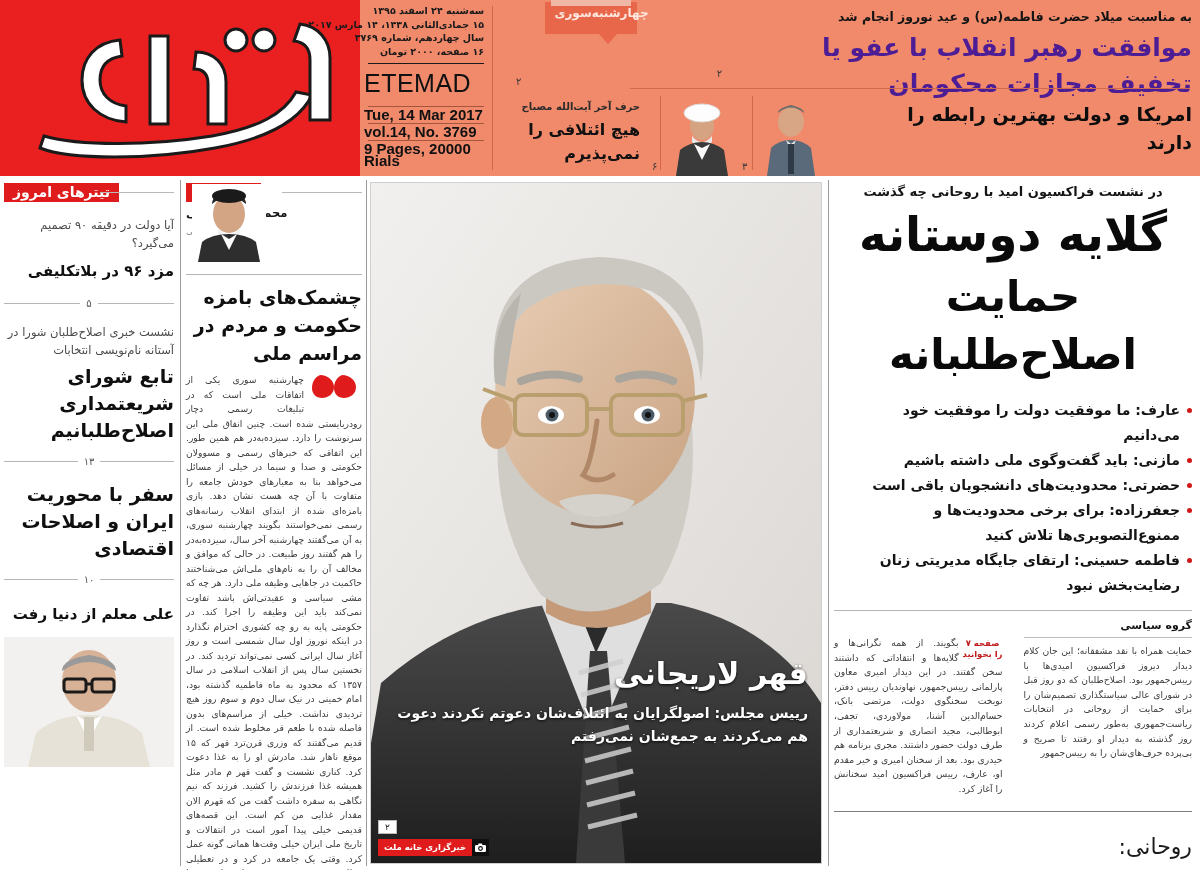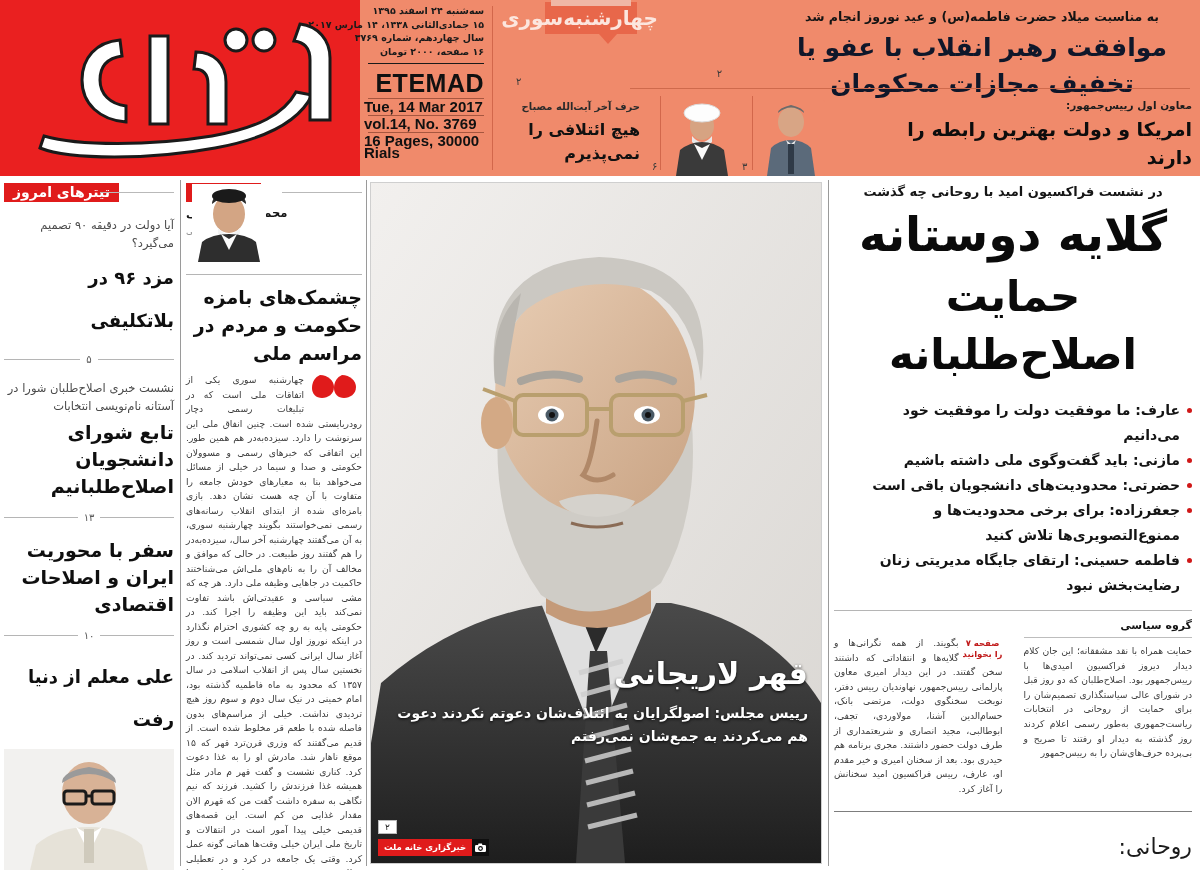--- a/index.html
+++ b/index.html
@@ -15,43 +15,43 @@
 
   
   .masthead{position:absolute;left:0;top:0;width:1200px;height:176px;background:#f08a6b;}
   .logo-box{position:absolute;left:0;top:0;width:360px;height:176px;background:#ea2020;overflow:hidden;}
   .logo-art{position:absolute;left:0;top:0;width:360px;height:176px;}
   .logo-art svg{display:block;}
 
   .dateblock{position:absolute;left:364px;top:4px;width:120px;height:168px;direction:rtl;text-align:right;}
   .dateblock .dline{font-size:9.5px;line-height:13.5px;color:#1a1a1a;font-weight:700;white-space:nowrap;letter-spacing:-0.2px;}
   .rule{height:1px;background:#1a1a1a;margin:5px 0 5px 0;width:116px;}
-  .etemad-en{font-family:"Liberation Sans",sans-serif;font-weight:700;font-size:25px;letter-spacing:0.5px;color:#111;direction:ltr;text-align:right;margin:2px 0 0 0;}
+  .etemad-en{font-family:"Liberation Sans",sans-serif;font-weight:400;font-size:25px;letter-spacing:0.5px;color:#111;direction:ltr;text-align:left;margin:2px 0 8px 0;}
   .enline{font-family:"Liberation Sans",sans-serif;direction:ltr;text-align:left;font-size:15px;font-weight:700;color:#111;line-height:12px;padding:2px 0;}
   .thinrule{height:1px;background:#6a2b1b;opacity:.55;width:116px;}
 
   .vsep{position:absolute;background:#c1553a;opacity:.65;width:1px;}
 
   
   .festival-badge{position:absolute;left:545px;top:2px;width:92px;height:40px;}
   .festival-badge .bubble{position:absolute;left:0;top:0;width:92px;height:32px;background:#e8674a;}
   .festival-badge .tail{position:absolute;left:54px;top:32px;width:0;height:0;border-left:9px solid transparent;border-right:9px solid transparent;border-top:10px solid #e8674a;}
-  .festival-badge .ftxt{position:absolute;left:0;top:4px;width:113px;text-align:center;font-size:20px;font-weight:700;color:#fce6de;direction:rtl;letter-spacing:1px;}
+  .festival-badge .ftxt{position:absolute;left:0;top:4px;width:113px;text-align:center;font-size:12px;font-weight:700;color:#fce6de;direction:rtl;letter-spacing:1px;}
   .festival-badge .bar{position:absolute;left:6px;top:-2px;width:80px;height:6px;background:#efb7a6;}
 
   
   .mid-kicker{position:absolute;left:470px;top:100px;width:170px;direction:rtl;text-align:right;}
   .mid-kicker .k-small{font-size:10px;font-weight:700;color:#2b2b2b;line-height:14px;}
   .mid-kicker .k-big{font-size:16px;font-weight:700;color:#111;line-height:24px;margin-top:4px;}
   .pagenum-mid{position:absolute;left:516px;top:76px;font-size:10px;color:#3a3a3a;}
 
   
-  .top-head{position:absolute;right:8px;top:8px;width:420px;direction:rtl;text-align:center;}
+  .top-head{position:absolute;right:8px;top:8px;width:420px;direction:rtl;text-align:right;}
   .top-head .kicker{font-size:12.5px;font-weight:700;color:#141414;line-height:18px;}
-  .top-head .bighead{font-size:25px;font-weight:700;color:#0f172a;line-height:36px;margin-top:4px;letter-spacing:-0.5px;}
+  .top-head .bighead{font-size:25px;font-weight:700;color:#4c1d95;line-height:36px;margin-top:4px;letter-spacing:-0.5px;}
   .masthead-hr{position:absolute;right:10px;top:88px;width:560px;height:1px;background:#cf6a4c;}
 
   .second-head{position:absolute;right:8px;top:98px;width:300px;direction:rtl;text-align:right;}
   .second-head .kicker{font-size:10.5px;font-weight:700;color:#1d1d1d;line-height:15px;}
   .second-head .bighead{font-size:19px;font-weight:700;color:#0d0d0d;line-height:28px;margin-top:2px;}
 
   .portrait{position:absolute;bottom:0;border-radius:2px;overflow:hidden;}
   .pn{position:absolute;font-size:10px;color:#3a3a3a;}
 
   
@@ -59,21 +59,21 @@
 
   .colsep{position:absolute;width:1px;background:#9a9a9a;top:4px;height:686px;}
 
   
   .col-today{position:absolute;left:4px;top:6px;width:170px;height:682px;direction:rtl;text-align:right;}
   .sect-tag{display:inline-block;background:#e01b1b;color:#fff;font-size:14px;font-weight:700;padding:2px 9px 3px 9px;line-height:14px;}
   .tag-row{text-align:left;position:relative;}
   .tag-row:after{content:"";position:absolute;right:0;left:96px;top:10px;height:1px;background:#b9b9b9;}
   .today-item{margin-top:14px;}
   .today-kicker{font-size:11.5px;line-height:18px;color:#4a4a4a;font-weight:400;}
-  .today-title{font-size:18px;line-height:43px;font-weight:700;color:#0f0f0f;margin-top:4px;}
+  .today-title{font-size:15px;line-height:30px;font-weight:700;color:#0f0f0f;margin-top:4px;}
   .today-title.sm{font-size:19px;line-height:27px;}
   .pagerule{display:flex;align-items:center;gap:6px;margin:12px 0 2px 0;}
   .pagerule .ln{flex:1;height:1px;background:#b5b5b5;}
   .pagerule .num{font-size:10px;color:#555;}
   .photo-frame{background:#efefef;position:relative;overflow:hidden;}
 
   
   .col-opinion{position:absolute;left:186px;top:6px;width:176px;height:682px;direction:rtl;text-align:right;}
   .op-top{position:relative;height:86px;}
   .op-avatar{position:absolute;right:96px;top:2px;width:74px;height:78px;overflow:hidden;}
@@ -143,21 +143,21 @@
       <div class="dline">۱۵ جمادی‌الثانی ۱۴۳۸، ۱۴ مارس ۲۰۱۷</div>
       <div class="dline">سال چهاردهم، شماره ۳۷۶۹</div>
       <div class="dline">۱۶ صفحه، ۲۰۰۰ تومان</div>
       <div class="rule"></div>
       <div class="etemad-en">ETEMAD</div>
       <div class="thinrule"></div>
       <div class="enline">Tue, 14 Mar 2017</div>
       <div class="thinrule"></div>
       <div class="enline">vol.14, No. 3769</div>
       <div class="thinrule"></div>
-      <div class="enline">16 Pages, 30000 Rials</div>
+      <div class="enline">9 Pages, 20000 Rials</div>
     </div>
 
     <div class="vsep" style="left:492px;top:6px;height:164px;"></div>
     <div class="vsep" style="left:660px;top:96px;height:74px;"></div>
     <div class="vsep" style="left:752px;top:96px;height:74px;"></div>
 
     <div class="festival-badge">
       <div class="bubble"></div>
       <div class="bar"></div>
       <div class="tail"></div>
@@ -166,21 +166,20 @@
 
     <div class="top-head">
       <div class="kicker">به مناسبت میلاد حضرت فاطمه(س) و عید نوروز انجام شد</div>
       <div class="bighead">موافقت رهبر انقلاب با عفو یا تخفیف مجازات محکومان</div>
     </div>
     <div class="pn" style="right:478px;top:68px;">۲</div>
 
     <div class="masthead-hr"></div>
 
     <div class="second-head">
-      <div class="kicker">معاون اول رییس‌جمهور:</div>
       <div class="bighead">امریکا و دولت بهترین رابطه را دارند</div>
     </div>
 
     <div class="portrait" style="left:757px;width:68px;height:76px;">
       <svg width="68" height="76" viewBox="0 0 68 76">
         <rect width="68" height="76" fill="#f08a6b"></rect>
         <ellipse cx="34" cy="22" rx="13" ry="15" fill="#d8a585"></ellipse>
         <path d="M21 13 Q34 2 47 13 Q47 8 34 5 Q21 8 21 13Z" fill="#6b6b6b"></path>
         <path d="M10 76 L14 48 Q22 40 34 40 Q46 40 54 48 L58 76 Z" fill="#5b6a7a"></path>
         <path d="M29 40 L34 52 L39 40 L34 44 Z" fill="#e8e8e8"></path>
@@ -224,21 +223,21 @@
         <div class="today-title">مزد ۹۶ در بلاتکلیفی</div>
       </div>
       <div class="pagerule">
         <span class="ln"></span>
         <span class="num">۵</span>
         <span class="ln"></span>
       </div>
 
       <div class="today-item">
         <div class="today-kicker">نشست خبری اصلاح‌طلبان شورا در آستانه نام‌نویسی انتخابات</div>
-        <div class="today-title sm">تابع شورای دانشجویان اصلاح‌طلبانیم</div>
+        <div class="today-title sm">تابع شورای شریعتمداری اصلاح‌طلبانیم</div>
       </div>
       <div class="pagerule">
         <span class="ln"></span>
         <span class="num">۱۳</span>
         <span class="ln"></span>
       </div>
 
       <div class="today-item">
         <div class="today-title sm">سفر با محوریت ایران و اصلاحات اقتصادی</div>
       </div>

